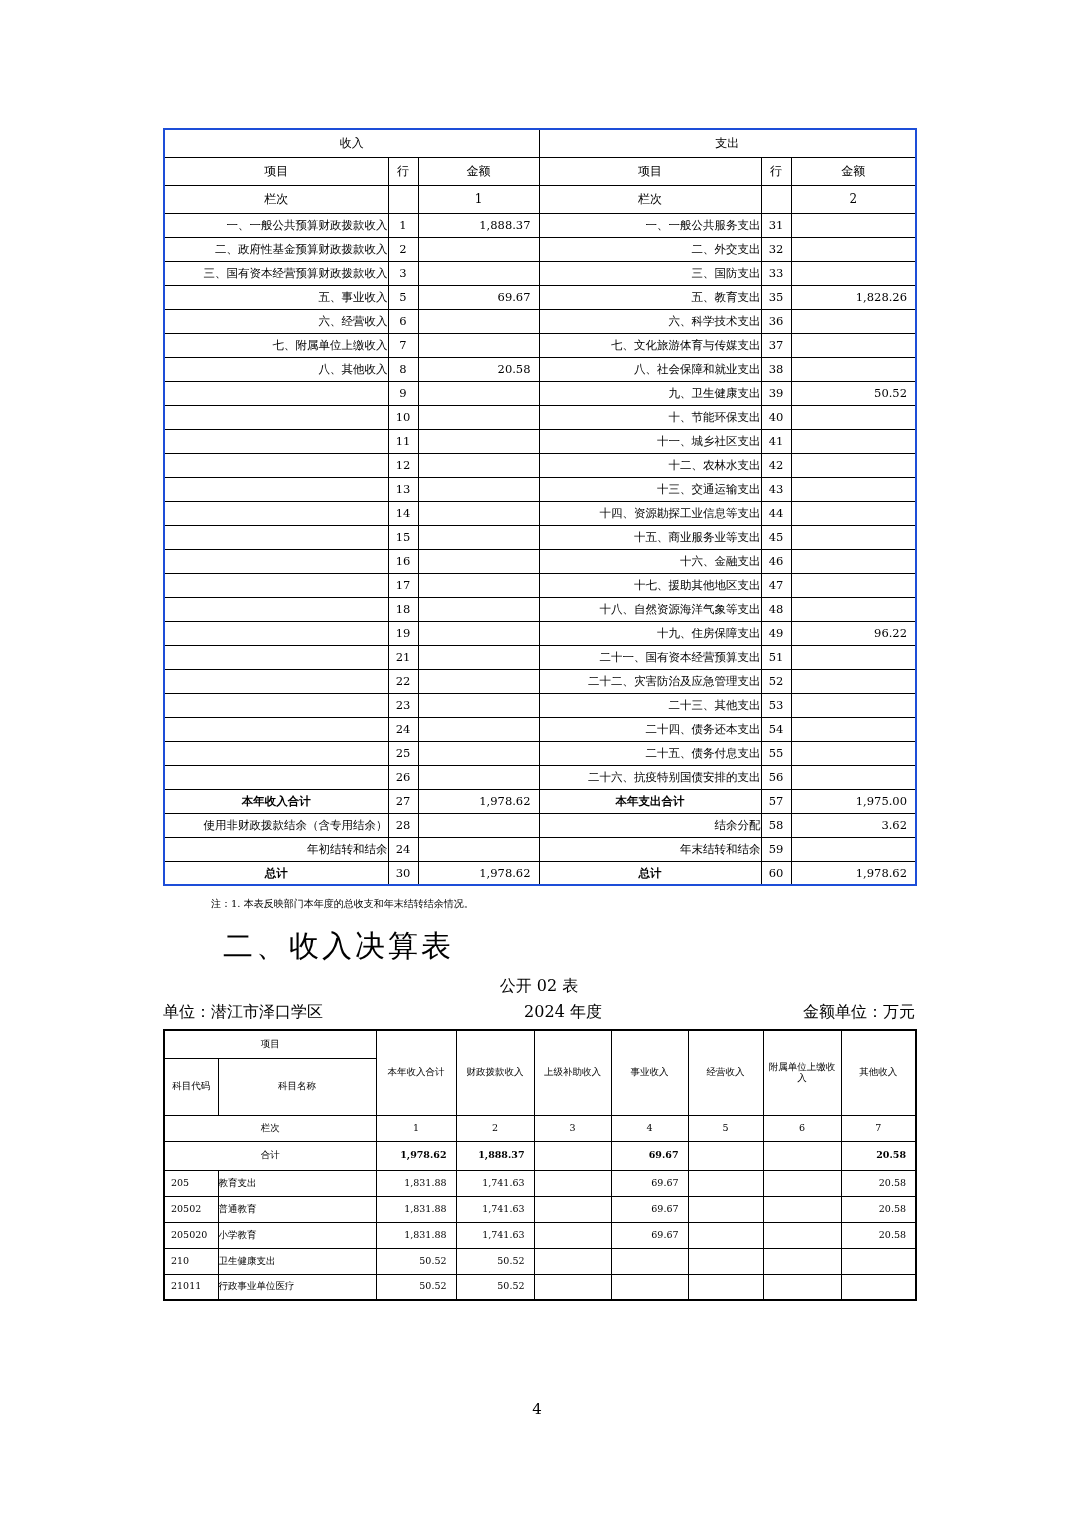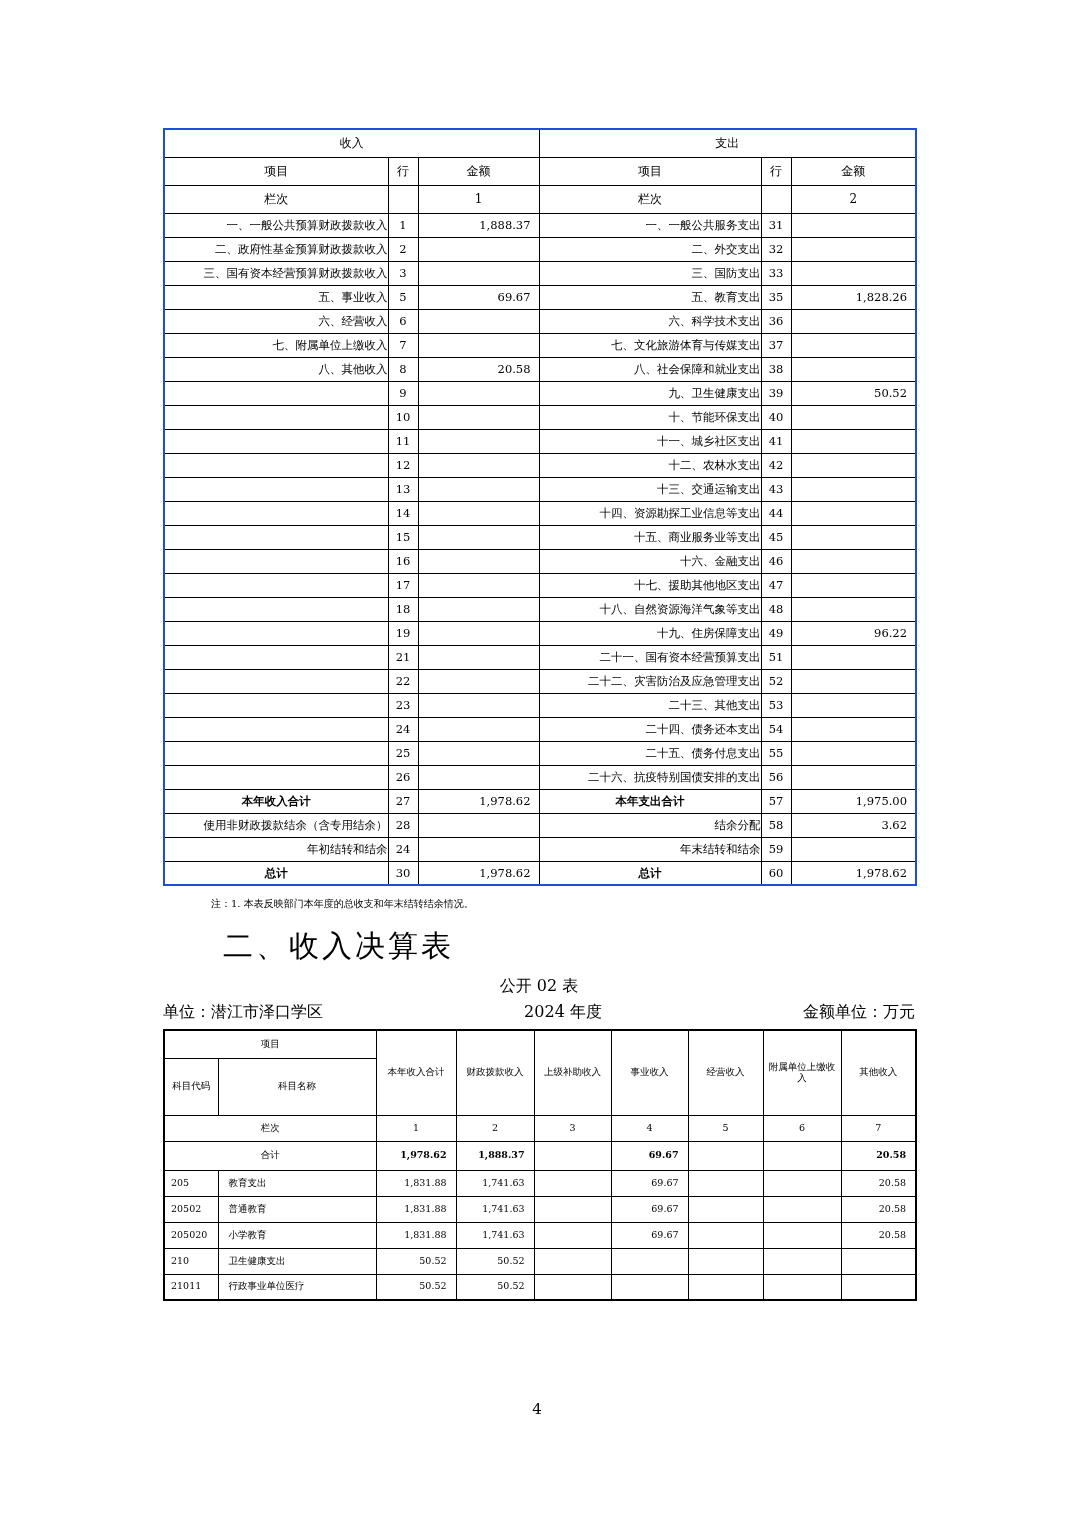--- a/index.html
+++ b/index.html
@@ -40,21 +40,21 @@
   
   .t2 { margin-top:6px; border:2px solid #000; }
   .t2 td { font-size:9.5px; line-height:1.15; }
   .t2 .hd { text-align:center; word-break:break-all; padding:0 5px; white-space:normal; }
   .t2 tr.h1 td { height:28px; }
   .t2 tr.h2 td { height:57px; }
   .t2 tr.lrow td { height:26px; text-align:center; }
   .t2 tr.trow td { height:29px; }
   .t2 tr.drow td { height:26px; }
   .c2-code { text-align:left; padding-left:6px; white-space:nowrap; }
-  .c2-name { text-align:left; padding-left:10px; white-space:nowrap;margin-left:23px; }
+  .c2-name { text-align:left; white-space:nowrap;margin-left:23px; }
   .c2-amt  { text-align:right; padding-right:9px; white-space:nowrap; }
   .c2-center { text-align:center; }
   .c2-boldnum { font-weight:bold; font-size:10px; }
 
   .page-num {
     position:absolute; left:0; right:0; top:1400px;
     text-align:center; font-size:15px;
   }
 </style>
 </head>

